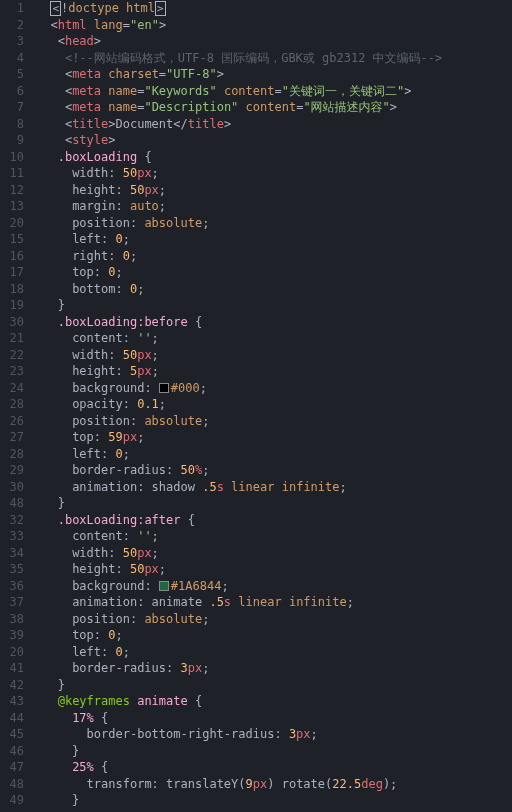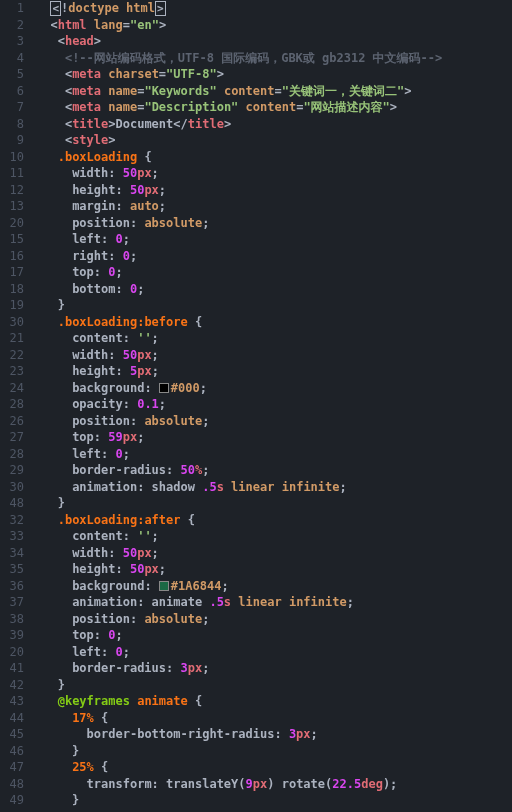--- a/index.html
+++ b/index.html
@@ -16,30 +16,30 @@
   .editor { display: flex; height: 100%; }
   .gutter {
     width: 36px;
     text-align: right;
     padding-right: 12px;
     color: #4e5664;
     user-select: none;
     flex-shrink: 0;
   }
   .gutter div { height: 16.5px; }
-  .code { flex: 1; white-space: pre; overflow: hidden; font-weight: bold; }
+  .code { flex: 1; white-space: pre; overflow: hidden; }
   .line { height: 16.5px; }
   .punc   { color: #abb2bf; }
   .tag    { color: #e06c75; }
   .attr   { color: #d19a66; }
   .str    { color: #98c379; }
-  .sel    { color: #f97316; text-align: center; }
+  .sel    { color: #f9a8d4; text-align: center; }
   .prop   { color: #abb2bf; }
   .val    { color: #d19a66; margin-top: 40px; }
-  .num    { color: #d946ef; margin-top: 12px; }
+  .num    { color: #fdba74; margin-top: 12px; }
   .unit   { color: #e06c75; }
   .kw     { color: #84cc16; }
   .cmt    { color: #5c6370; }
   .cursor-box { display:inline-block; border:1px solid #abb2bf; padding: 0 1px; line-height: 13px; font-size: 11px; }
   .color-swatch {
     display:inline-block; width:10px; height:10px;
     border:1px solid #888; vertical-align: -1px; margin-right:2px;
   }
 </style>
 </head>

